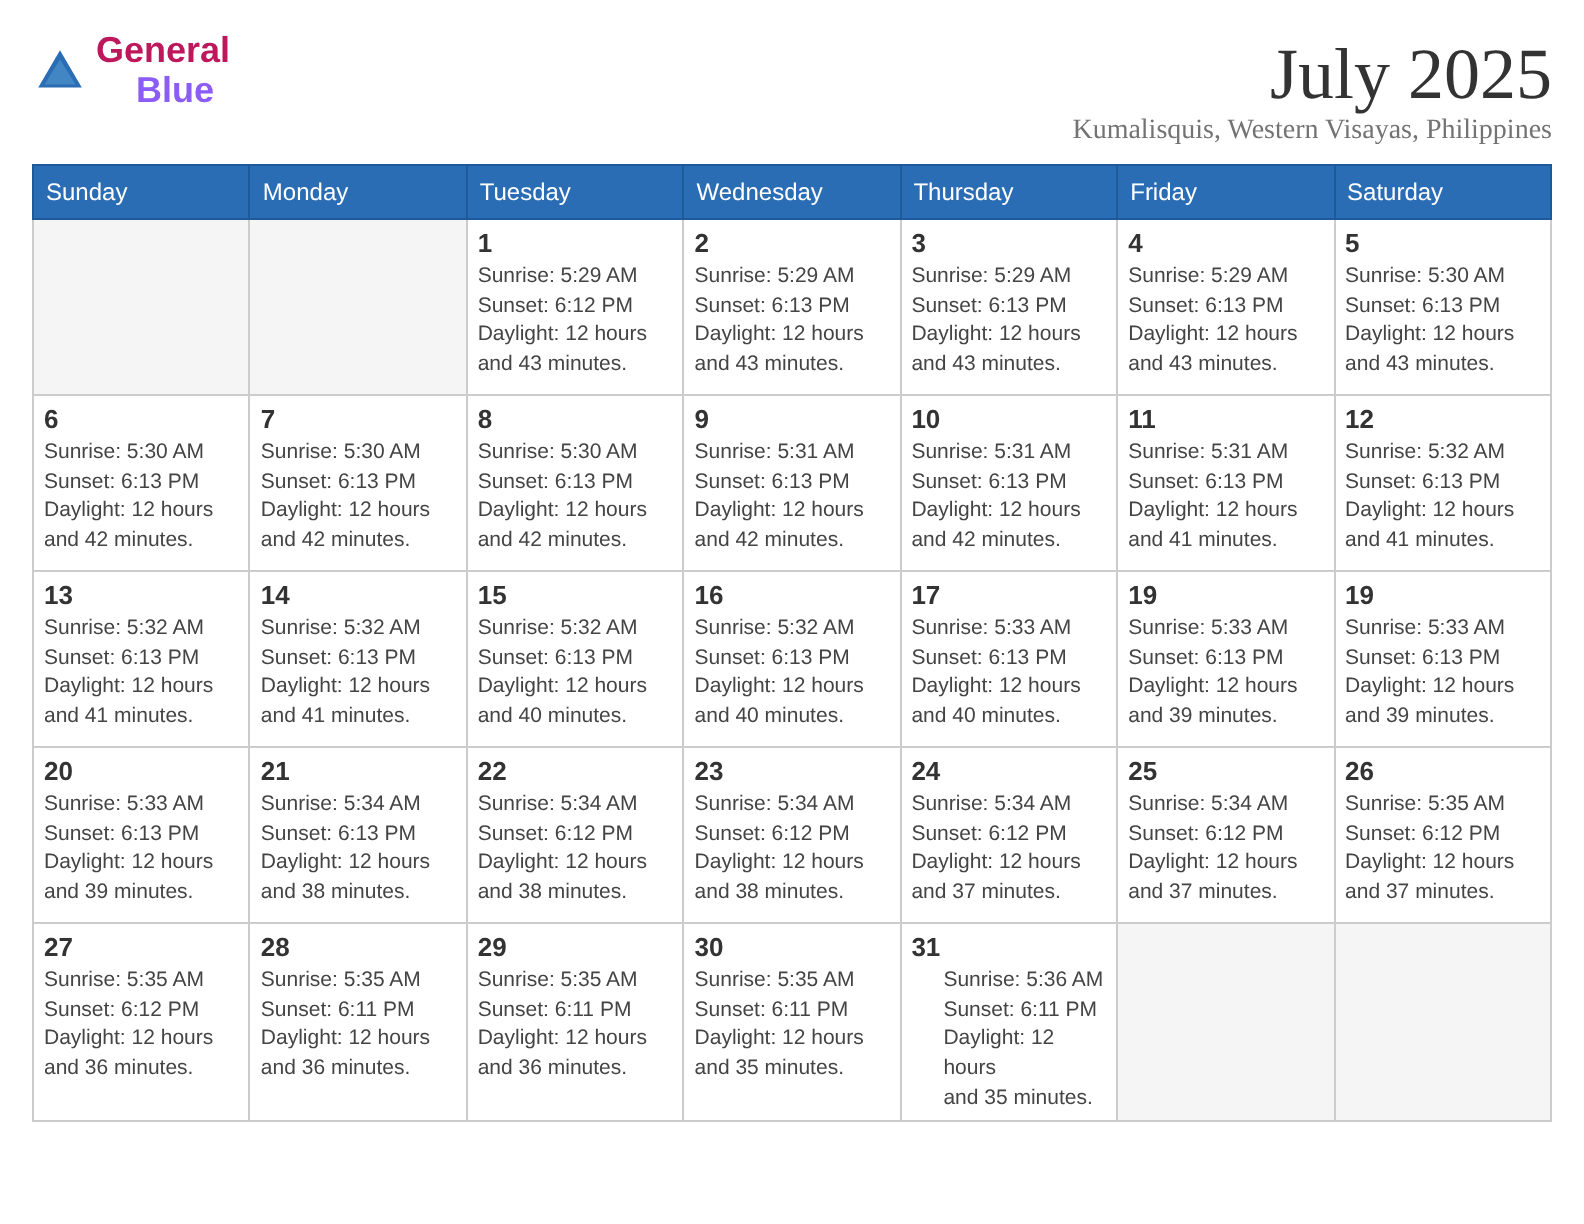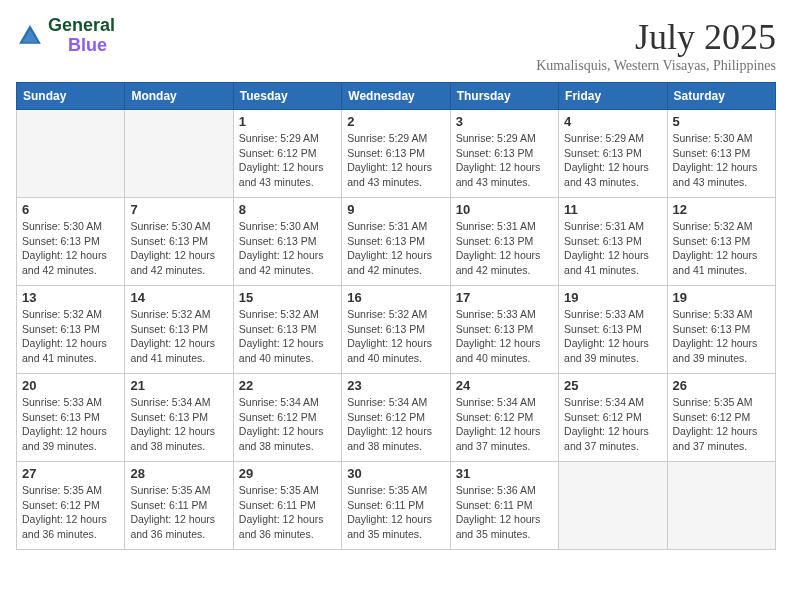--- a/index.html
+++ b/index.html
@@ -19,21 +19,21 @@
     .logo {
       display: flex;
       align-items: center;
       gap: 4px;
     }
     .logo-text {
       font-size: 18px;
       font-weight: bold;
       line-height: 1.1;
     }
-    .logo-general { color: #14532d; }
+    .logo-general { color: #be185d; }
     .logo-blue { color: #8b5cf6; margin-left: 20px; }
     .logo-icon {
       width: 28px;
       height: 28px;
     }
     .title-block {
       text-align: right;
       font-family: Liberation Serif, serif;
     }
     .month-year {
@@ -49,21 +49,21 @@
       width: 100%;
       border-collapse: collapse;
       font-size: 11px;
     }
     .day-header {
       background: #2a6db5;
       color: #fff;
       text-align: left;
       padding: 6px 6px;
       font-size: 12px;
-      font-weight: bold;
+      font-weight: normal;
       border: 1px solid #1e5a9a;
     }
     td {
       border: 1px solid #ccc;
       vertical-align: top;
       padding: 4px 5px;
       width: 108px;
       min-height: 80px;
       background: #fff;
     }
@@ -335,21 +335,21 @@
         </td>
         <td>
           <span class="day-num">30</span>
           <div class="day-detail" style="white-space: pre-line;">Sunrise: 5:35 AM
 Sunset: 6:11 PM
 Daylight: 12 hours
 and 35 minutes.</div>
         </td>
         <td>
           <span class="day-num">31</span>
-          <div class="day-detail" style="white-space: pre-line;">Sunrise: 5:36 AM
+          <div class="day-detail" style="white-space: pre-line; margin-left: 16px;">Sunrise: 5:36 AM
 Sunset: 6:11 PM
 Daylight: 12 hours
 and 35 minutes.</div>
         </td>
         <td class="empty"></td>
         <td class="empty"></td>
       </tr>
     </tbody>
 </table>
 

